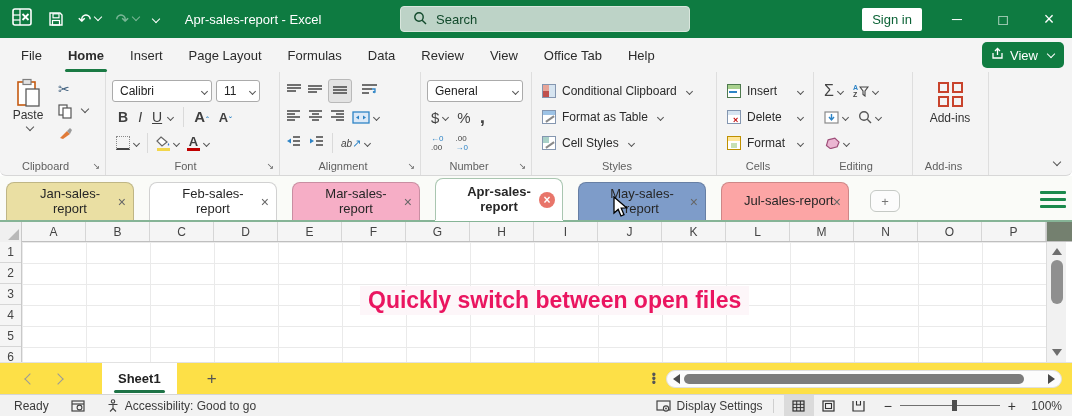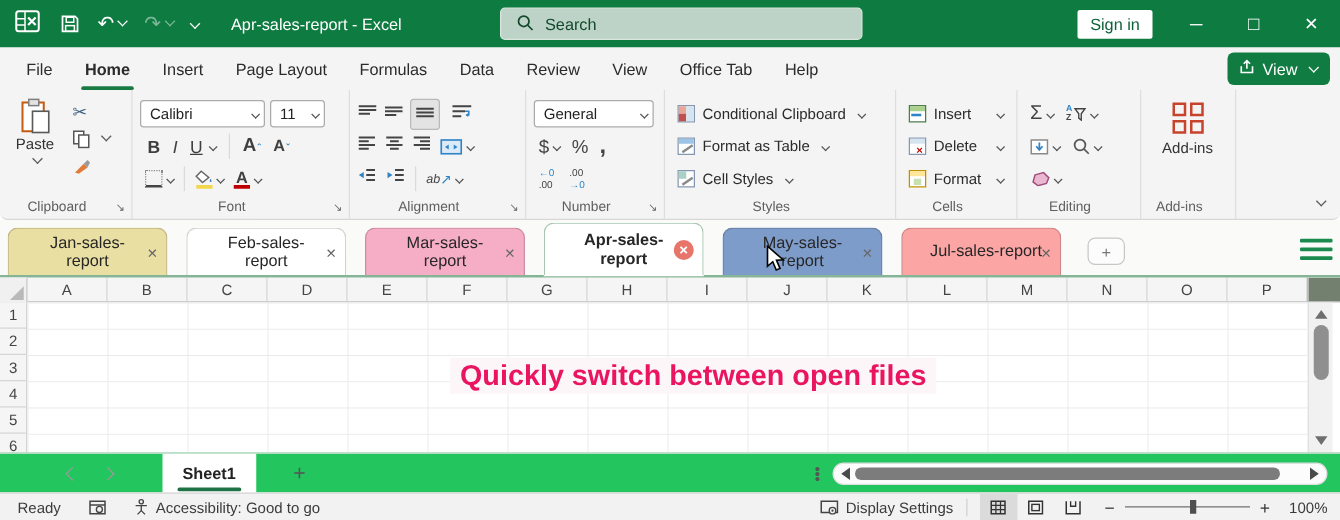--- a/index.html
+++ b/index.html
@@ -83,21 +83,21 @@
   .cells { width:1024px; background:#fff; flex:none;
     background-image:linear-gradient(to right,#EAEAEA 1px,transparent 1px),linear-gradient(to bottom,#EAEAEA 1px,transparent 1px);
     background-size:64px 21px; position:relative; }
   .caption { position:absolute; left:338px; top:44px; font-size:23px; font-weight:700; color:#EA1560; background:rgba(253,246,249,.95); padding:1px 8px; white-space:nowrap; }
   .vscroll { width:20px; background:#F1F1F1; border-left:1px solid #DCDCDC; display:flex; flex-direction:column; align-items:center; flex:none; }
   .tri-up { width:0; height:0; border-left:5px solid transparent; border-right:5px solid transparent; border-bottom:7px solid #6E6E6E; margin-top:6px; }
   .tri-dn { width:0; height:0; border-left:5px solid transparent; border-right:5px solid transparent; border-top:7px solid #6E6E6E; margin-top:auto; margin-bottom:6px; }
   .vthumb { width:12px; height:44px; background:#8F8F8F; border-radius:6px; margin-top:5px; }
 
   
-  .sheetbar { height:32px; background:#22c55e; display:flex; align-items:center; position:relative; border-top:1px solid #E2E2E2;padding-left:28px; }
+  .sheetbar { height:32px; background:#fde047; display:flex; align-items:center; position:relative; border-top:1px solid #E2E2E2; }
   .nav-chev { width:8px; height:8px; border-right:1.6px solid #9a9a9a; border-bottom:1.6px solid #9a9a9a; display:inline-block; flex:none; }
   .nav-left { transform:rotate(135deg); margin-left:26px; }
   .nav-right { transform:rotate(-45deg); margin-left:20px; }
   .sheettab { height:32px; background:#fff; display:flex; align-items:center; padding:0 16px; margin-left:40px; font-size:13px; font-weight:700; color:#222; position:relative; }
   .sheettab::after { content:""; position:absolute; left:12px; right:12px; bottom:2px; height:3px; background:#1E7346; border-radius:2px; }
   .addsheet { font-size:17px; color:#555; margin-left:30px; }
   .dots { margin-left:auto; color:#555; font-size:12px; letter-spacing:0; margin-right:10px; line-height:4px; text-align:center; }
   .hscroll { position:relative; width:396px; height:18px; border:1px solid #E0E0E0; background:#FCFCFC; border-radius:9px; margin-right:10px; display:flex; align-items:center; flex:none; }
   .htri-l { width:0;height:0;border-top:5px solid transparent;border-bottom:5px solid transparent;border-right:7px solid #4a4a4a; margin-left:6px; }
   .htri-r { width:0;height:0;border-top:5px solid transparent;border-bottom:5px solid transparent;border-left:7px solid #4a4a4a; position:absolute; right:6px; }

